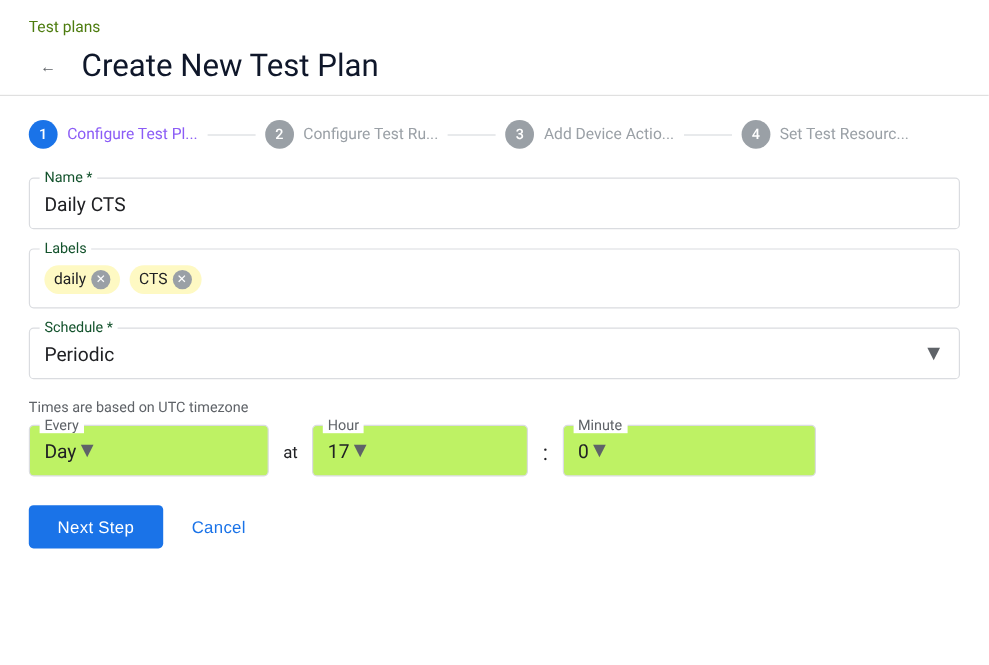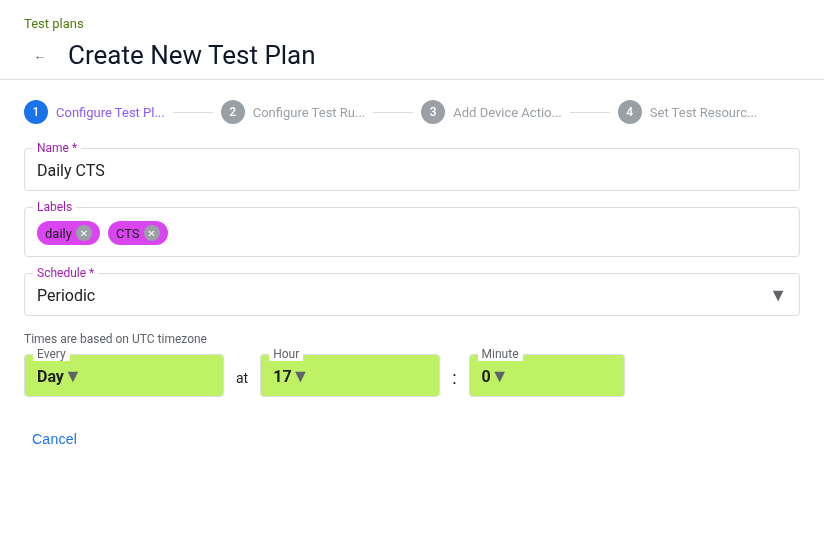--- a/index.html
+++ b/index.html
@@ -103,21 +103,21 @@
       padding: 8px 12px;
       background: #fff;
     }
     .field-label {
       position: absolute;
       top: -8px;
       left: 8px;
       background: #fff;
       padding: 0 4px;
       font-size: 12px;
-      color: #a21caf;
+      color: #14532d;
     }
     .field-label.required::after {
       content: ' *';
     }
     .field-value {
       font-size: 16px;
       color: #202124;
       padding-top: 4px;
       padding-bottom: 2px;
     }
@@ -128,21 +128,21 @@
       gap: 8px;
       padding-top: 4px;
       padding-bottom: 2px;
       min-height: 32px;
       align-items: center;
     }
     .chip {
       display: flex;
       align-items: center;
       gap: 4px;
-      background: #d946ef;
+      background: #fef9c3;
       border-radius: 16px;
       padding: 4px 8px;
       font-size: 13px;
       color: #202124;
     }
     .chip-remove {
       display: flex;
       align-items: center;
       justify-content: center;
       width: 16px;
@@ -199,25 +199,24 @@
       background: #fff;
       padding: 0 4px;
       font-size: 12px;
       color: #5f6368;
     }
     .periodic-field-value {
       font-size: 16px;
       color: #202124;
       padding-top: 4px;
       padding-bottom: 2px;
-      font-weight: bold;
     }
     .every-field { width: 200px; }
     .hour-field { width: 180px; }
-    .minute-field { width: 156px; }
+    .minute-field { width: 211px; }
     .at-label {
       font-size: 14px;
       color: #202124;
       padding-top: 4px;
     }
     .colon-label {
       font-size: 18px;
       color: #202124;
       padding-top: 4px;
     }
@@ -354,15 +353,16 @@
     <div class="periodic-field minute-field">
       <span class="periodic-field-label">Minute</span>
       <div class="select-field">
         <span class="periodic-field-value">0</span>
         <span class="dropdown-arrow">▼</span>
       </div>
     </div>
   </div>
 
   <div class="actions">
+    <button class="btn-primary">Next Step</button>
     <button class="btn-text">Cancel</button>
   </div>
 </div>
 
 </body></html>

